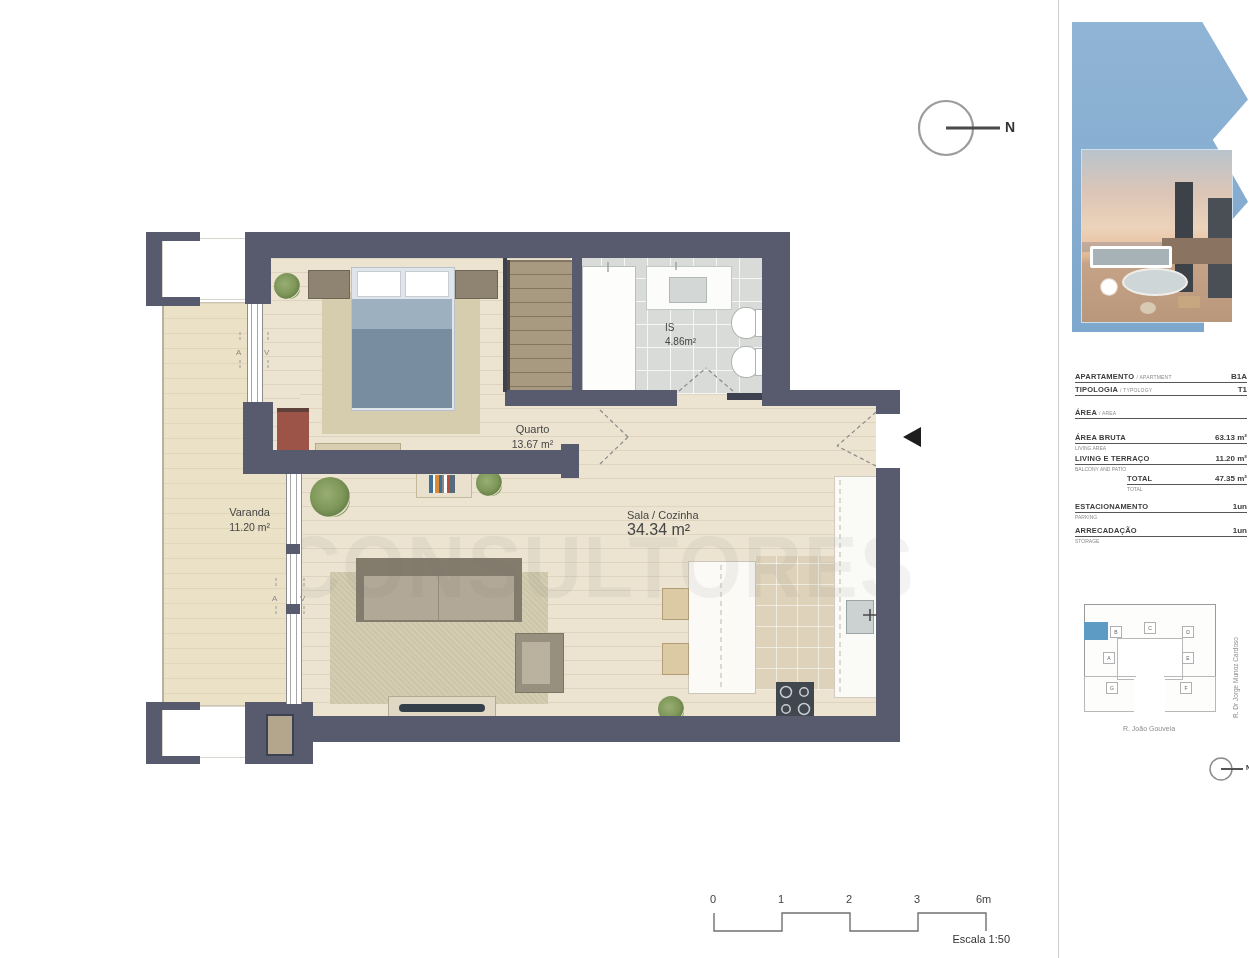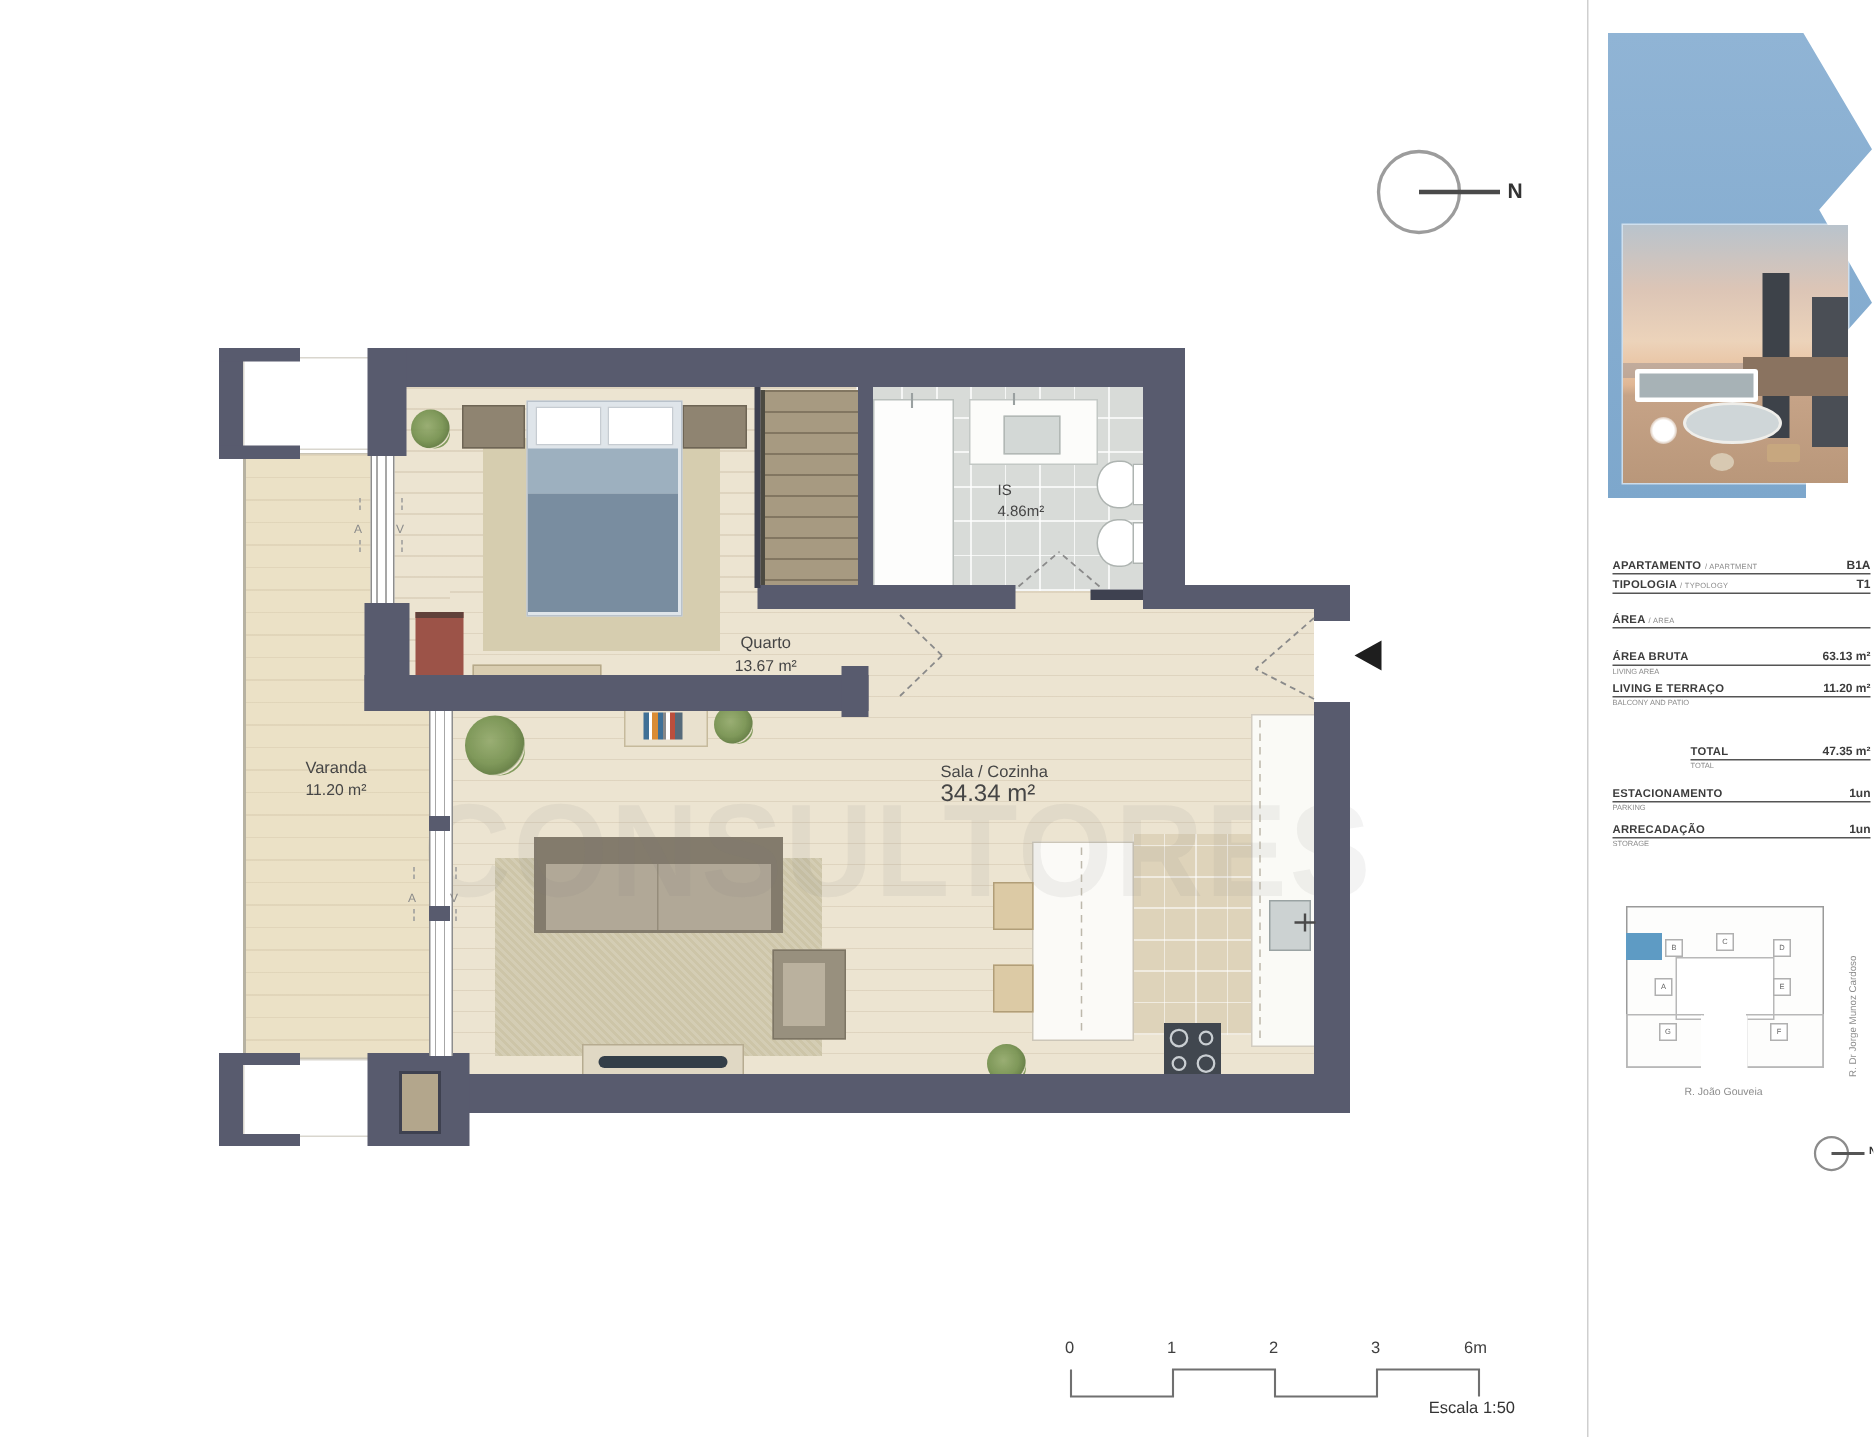--- a/index.html
+++ b/index.html
@@ -171,25 +171,25 @@
 
     <circle cx="946" cy="128" r="27" stroke="#9c9c9c" stroke-width="2.2" fill="none"></circle>
     <path d="M946,128 L1000,128" stroke="#4a4a4a" stroke-width="3"></path>
 
     <path d="M714,913 L714,931 L782,931 L782,913 L850,913 L850,931 L918,931 L918,913 L986,913 L986,931" stroke="#707070" stroke-width="1.4" fill="none"></path>
 
     <circle cx="1221" cy="769" r="11" stroke="#8c8c8c" stroke-width="1.5" fill="none"></circle>
     <path d="M1221,769 L1243,769" stroke="#555" stroke-width="2"></path>
   </svg>
 
-  <div class="room-label" style="left:178px;top:505px;width:92px;text-align:center;">
+  <div class="room-label" style="left:178px;top:505px;width:92px;text-align:right;">
     <div>Varanda</div>
     <div style="font-size:10.5px;">11.20 m²</div>
   </div>
-  <div class="room-label" style="left:458px;top:422px;width:105px;text-align:center;">
+  <div class="room-label" style="left:480px;top:422px;width:105px;text-align:center;">
     <div>Quarto</div>
     <div style="font-size:10.5px;">13.67 m²</div>
   </div>
   <div class="room-label" style="left:665px;top:321px;width:60px;font-size:10px;line-height:13.5px;">
     <div>IS</div>
     <div>4.86m²</div>
   </div>
   <div class="room-label" style="left:627px;top:508px;width:120px;">
     <div>Sala / Cozinha</div>
     <div style="font-size:16px;">34.34 m²</div>
@@ -246,21 +246,21 @@
       </div>
       <div class="isub">LIVING AREA</div>
     </div>
     <div style="margin-top:3px;">
       <div class="irow">
         <span class="ilabel">LIVING E TERRAÇO</span>
         <span class="ivalue">11.20 m²</span>
       </div>
       <div class="isub">BALCONY AND PATIO</div>
     </div>
-    <div style="margin-top:24px;padding-left:52px;">
+    <div style="margin-top:2px;padding-left:52px;">
       <div class="irow">
         <span class="ilabel">TOTAL</span>
         <span class="ivalue">47.35 m²</span>
       </div>
       <div class="isub">TOTAL</div>
     </div>
     <div style="margin-top:10px;">
       <div class="irow">
         <span class="ilabel">ESTACIONAMENTO</span>
         <span class="ivalue">1un</span>

